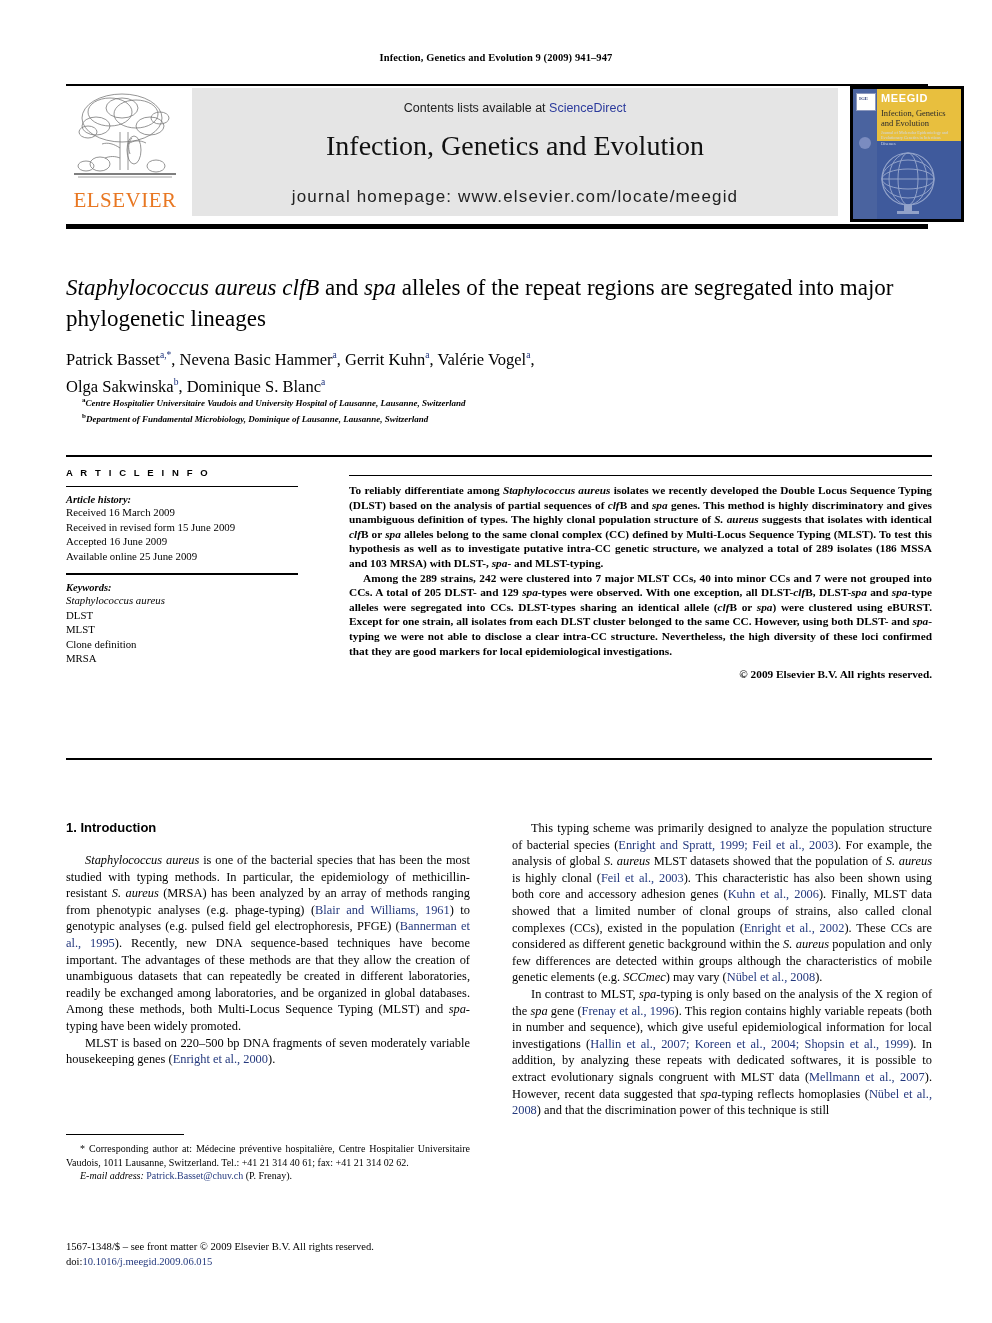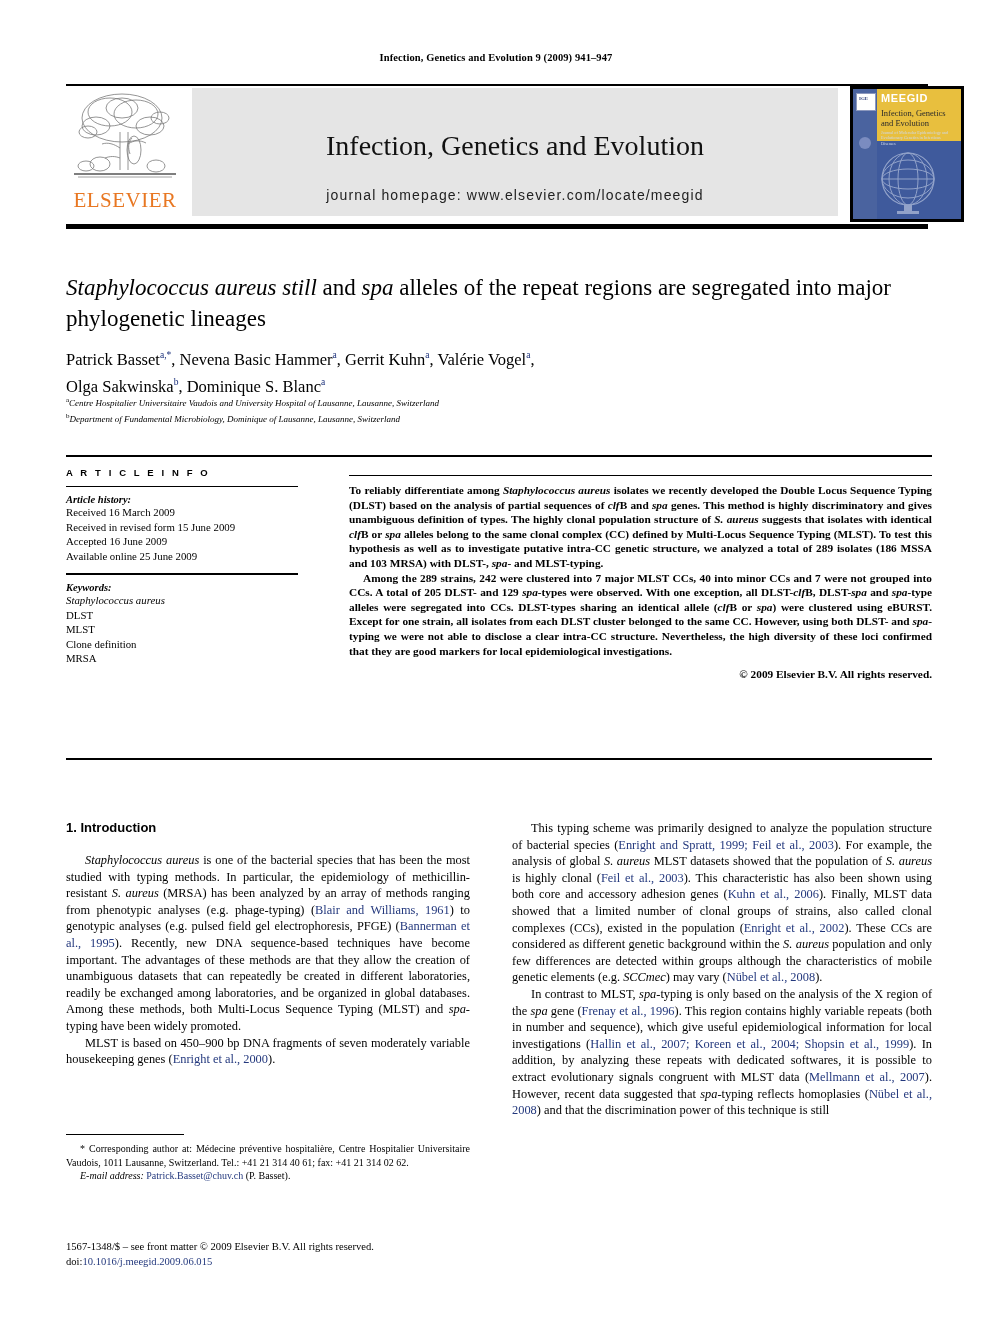--- a/index.html
+++ b/index.html
@@ -103,21 +103,21 @@
     font-family: "Liberation Serif", serif;
     font-size: 28px;
     color: #111;
   }
   .banner .homepage {
     position: absolute;
     left: 0; top: 99px;
     width: 646px;
     text-align: center;
     font-family: "Liberation Sans", sans-serif;
-    font-size: 14px;
+    font-size: 17px;
     letter-spacing: 1.15px;
     color: #222;
   }
   .cover {
     position: absolute;
     left: 784px; top: 0px;
     width: 108px;
     height: 130px;
     border: 3px solid #000000;
     background: #3f5a9c;
@@ -207,25 +207,26 @@
     font-size: 16.5px;
     line-height: 23px;
   }
   .authors sup {
     font-size: 9.5px;
     color: #1a2f7a;
     vertical-align: super;
   }
   .affil {
     position: absolute;
-    left: 66px; top: 394px;
+    left: 82px; top: 394px;
     width: 866px;
     font-size: 9px;
     font-style: italic;
     line-height: 13px;
+    font-weight: bold;
   }
   .affil sup {
     font-size: 7px;
     font-style: normal;
     vertical-align: super;
   }
 
   
   .band {
     position: absolute;
@@ -394,20 +395,23 @@
             <ellipse cx="16" cy="78" rx="8" ry="5"></ellipse>
           </g>
           <line x1="4" y1="86" x2="106" y2="86" stroke="#555" stroke-width="1.6"></line>
           <line x1="8" y1="89" x2="102" y2="89" stroke="#888" stroke-width="0.8"></line>
         </svg>
       </div>
       <div class="elsevier-word">ELSEVIER</div>
     </div>
 
     <div class="banner">
+      <div class="contents-line">
+        <span>Contents lists available at </span><span class="sd">ScienceDirect</span>
+      </div>
       <div class="journal-title">Infection, Genetics and Evolution</div>
       <div class="homepage">journal homepage: www.elsevier.com/locate/meegid</div>
     </div>
 
     <div class="cover">
       <div class="cov-yellow"></div>
       <div class="cov-left"></div>
       <div class="cov-badge">
           <i>IGE</i>
         </div>
@@ -423,21 +427,21 @@
         <ellipse cx="35" cy="32" rx="26" ry="10" fill="none" stroke="#d6deef" stroke-width="1"></ellipse>
         <ellipse cx="35" cy="32" rx="26" ry="19" fill="none" stroke="#d6deef" stroke-width="1"></ellipse>
         <rect x="31" y="58" width="8" height="6" fill="#d6deef"></rect>
         <rect x="24" y="64" width="22" height="3" fill="#d6deef"></rect>
       </svg>
     </div>
   </div>
   <div class="rule-bottom"></div>
 
   <div class="title">
-    <span class="it">Staphylococcus aureus still</span><span> and </span><span class="it">spa</span><span> alleles of the repeat regions are segregated into major phylogenetic lineages</span>
+    <span class="it">Staphylococcus aureus clfB</span><span> and </span><span class="it">spa</span><span> alleles of the repeat regions are segregated into major phylogenetic lineages</span>
   </div>
 
   <div class="authors">
     <span>Patrick Basset</span><sup>a,*</sup>,
     <span>Nevena Basic Hammer</span><sup>a</sup>,
     <span>Gerrit Kuhn</span><sup>a</sup>,
     <span>Valérie Vogel</span><sup>a</sup>,<br>
     <span>Olga Sakwinska</span><sup>b</sup>,
     <span>Dominique S. Blanc</span><sup>a</sup>
   </div>
@@ -476,36 +480,36 @@
       </div>
     </div>
 
     <div class="rule-h-bottom"></div>
   </div>
 
   <div class="col-left">
     <div class="h2">1. Introduction</div>
     <div class="body-text">
       <p><span class="it">Staphylococcus aureus</span><span> is one of the bacterial species that has been the most studied with typing methods. In particular, the epidemiology of methicillin-resistant </span><span class="it">S. aureus</span><span> (MRSA) has been analyzed by an array of methods ranging from phenotypic analyses (e.g. phage-typing) (</span><span class="ref">Blair and Williams, 1961</span><span>) to genotypic analyses (e.g. pulsed field gel electrophoresis, PFGE) (</span><span class="ref">Bannerman et al., 1995</span><span>). Recently, new DNA sequence-based techniques have become important. The advantages of these methods are that they allow the creation of unambiguous datasets that can repeatedly be created in different laboratories, readily be exchanged among laboratories, and be organized in global databases. Among these methods, both Multi-Locus Sequence Typing (MLST) and </span><span class="it">spa</span><span>-typing have been widely promoted.</span></p>
-      <p><span>MLST is based on 450–900 bp DNA fragments of seven moderately variable housekeeping genes (</span><span class="ref">Enright et al., 2000</span><span>).</span></p>
+      <p><span>MLST is based on 220–500 bp DNA fragments of seven moderately variable housekeeping genes (</span><span class="ref">Enright et al., 2000</span><span>).</span></p>
     </div>
   </div>
 
   <div class="col-right">
     <div class="body-text">
       <p><span>This typing scheme was primarily designed to analyze the population structure of bacterial species (</span><span class="ref">Enright and Spratt, 1999; Feil et al., 2003</span><span>). For example, the analysis of global </span><span class="it">S. aureus</span><span> MLST datasets showed that the population of </span><span class="it">S. aureus</span><span> is highly clonal (</span><span class="ref">Feil et al., 2003</span><span>). This characteristic has also been shown using both core and accessory adhesion genes (</span><span class="ref">Kuhn et al., 2006</span><span>). Finally, MLST data showed that a limited number of clonal groups of strains, also called clonal complexes (CCs), existed in the population (</span><span class="ref">Enright et al., 2002</span><span>). These CCs are considered as different genetic background within the </span><span class="it">S. aureus</span><span> population and only few differences are detected within groups although the characteristics of mobile genetic elements (e.g. </span><span class="it">SCCmec</span><span>) may vary (</span><span class="ref">Nübel et al., 2008</span><span>).</span></p>
       <p><span>In contrast to MLST, </span><span class="it">spa</span><span>-typing is only based on the analysis of the X region of the </span><span class="it">spa</span><span> gene (</span><span class="ref">Frenay et al., 1996</span><span>). This region contains highly variable repeats (both in number and sequence), which give useful epidemiological information for local investigations (</span><span class="ref">Hallin et al., 2007; Koreen et al., 2004; Shopsin et al., 1999</span><span>). In addition, by analyzing these repeats with dedicated softwares, it is possible to extract evolutionary signals congruent with MLST data (</span><span class="ref">Mellmann et al., 2007</span><span>). However, recent data suggested that </span><span class="it">spa</span><span>-typing reflects homoplasies (</span><span class="ref">Nübel et al., 2008</span><span>) and that the discrimination power of this technique is still</span></p>
     </div>
   </div>
 
   <div class="foot">
     <div class="foot-rule"></div>
     <div class="foot-text">
       <span class="ind">* Corresponding author at: Médecine préventive hospitalière, Centre Hospitalier Universitaire Vaudois, 1011 Lausanne, Switzerland. Tel.: +41 21 314 40 61; fax: +41 21 314 02 62.</span>
-      <span class="ind"><span class="it">E-mail address:</span> <span class="ref">Patrick.Basset@chuv.ch</span><span> (P. Basset).</span></span>
+      <span class="ind"><span class="it">E-mail address:</span> <span class="ref">Patrick.Basset@chuv.ch</span><span> (P. Frenay).</span></span>
     </div>
   </div>
 
   <div class="issn">
     <div>1567-1348/$ – see front matter © 2009 Elsevier B.V. All rights reserved.</div>
     <div><span>doi:</span><span class="ref">10.1016/j.meegid.2009.06.015</span></div>
   </div>
 
 </div>
 

